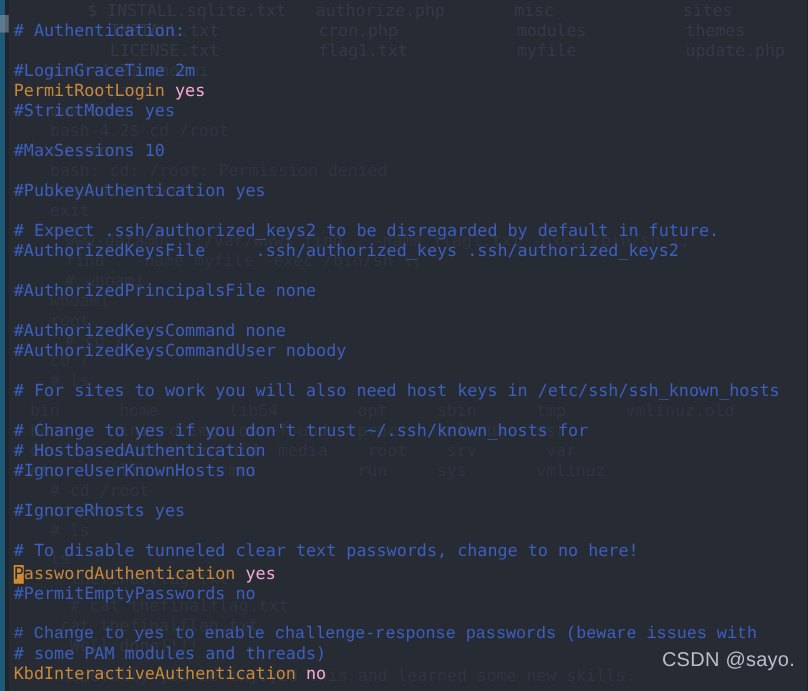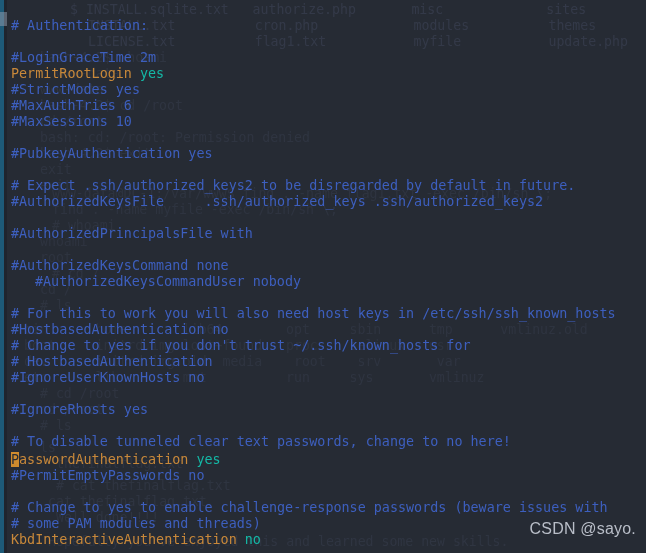--- a/index.html
+++ b/index.html
@@ -83,21 +83,21 @@
   }
   .cfg-line {
     position: absolute;
     left: 11px;
     white-space: pre;
     font-size: 13.4px;
     line-height: 16px;
     color: #3d5fbf;
   }
   .cfg-line.directive { color: #c8883a; }
-  .cfg-line .val { color: #14b8a6; }
+  .cfg-line .val { color: #f9a8d4; }
   .cursor-cell {
     background: #cf8b2e;
     color: #262b34;
   }
 
   
   #watermark {
     position: absolute;
     right: 10px;
     bottom: 15px;
@@ -154,44 +154,42 @@
   <div id="left-strip"></div>
   <div id="left-strip-inner"></div>
   <div id="top-marker"></div>
 
   <div id="config-layer">
       <div class="cfg-line" style="top: 18px;"># Authentication:</div>
       <div class="cfg-line" style="top: 34px;"></div>
       <div class="cfg-line" style="top: 50px;">#LoginGraceTime 2m</div>
       <div class="cfg-line directive" style="top: 66px;"><span>PermitRootLogin</span><span class="val"> yes</span></div>
       <div class="cfg-line" style="top: 82px;">#StrictModes yes</div>
-      <div class="cfg-line" style="top: 98px;">#MaxAuthTries 6</div>
       <div class="cfg-line" style="top: 114px;">#MaxSessions 10</div>
       <div class="cfg-line" style="top: 130px;"></div>
       <div class="cfg-line" style="top: 146px;">#PubkeyAuthentication yes</div>
       <div class="cfg-line" style="top: 162px;"></div>
       <div class="cfg-line" style="top: 178px;"># Expect .ssh/authorized_keys2 to be disregarded by default in future.</div>
       <div class="cfg-line" style="top: 194px;">#AuthorizedKeysFile     .ssh/authorized_keys .ssh/authorized_keys2</div>
       <div class="cfg-line" style="top: 210px;"></div>
-      <div class="cfg-line" style="top: 226px;">#AuthorizedPrincipalsFile with</div>
+      <div class="cfg-line" style="top: 226px;">#AuthorizedPrincipalsFile none</div>
       <div class="cfg-line" style="top: 242px;"></div>
       <div class="cfg-line" style="top: 258px;">#AuthorizedKeysCommand none</div>
-      <div class="cfg-line" style="top: 274px; margin-left: 24px;">#AuthorizedKeysCommandUser nobody</div>
+      <div class="cfg-line" style="top: 274px;">#AuthorizedKeysCommandUser nobody</div>
       <div class="cfg-line" style="top: 290px;"></div>
-      <div class="cfg-line" style="top: 306px;"># For this to work you will also need host keys in /etc/ssh/ssh_known_hosts</div>
-      <div class="cfg-line" style="top: 322px;">#HostbasedAuthentication no</div>
+      <div class="cfg-line" style="top: 306px;"># For sites to work you will also need host keys in /etc/ssh/ssh_known_hosts</div>
       <div class="cfg-line" style="top: 338px;"># Change to yes if you don't trust ~/.ssh/known_hosts for</div>
       <div class="cfg-line" style="top: 354px;"># HostbasedAuthentication</div>
       <div class="cfg-line" style="top: 370px;">#IgnoreUserKnownHosts no</div>
       <div class="cfg-line" style="top: 402px;">#IgnoreRhosts yes</div>
       <div class="cfg-line" style="top: 418px;"></div>
       <div class="cfg-line" style="top: 434px;"># To disable tunneled clear text passwords, change to no here!</div>
       <div class="cfg-line" style="top: 468px;">#PermitEmptyPasswords no</div>
       <div class="cfg-line directive" style="top: 452px;"><span class="cursor-cell">P</span><span>asswordAuthentication</span><span class="val"> yes</span></div>
       <div class="cfg-line" style="top: 484px;"></div>
-      <div class="cfg-line" style="top: 500px;"># Change to yes to enable challenge-response passwords (beware issues with</div>
+      <div class="cfg-line" style="top: 500px; font-family: Liberation Mono, monospace;"># Change to yes to enable challenge-response passwords (beware issues with</div>
       <div class="cfg-line" style="top: 516px;"># some PAM modules and threads)</div>
       <div class="cfg-line directive" style="top: 532px;"><span>KbdInteractiveAuthentication</span><span class="val"> no</span></div>
     </div>
 
   <div id="watermark">CSDN @sayo.</div>
 
 </div>
 
 </body></html>

